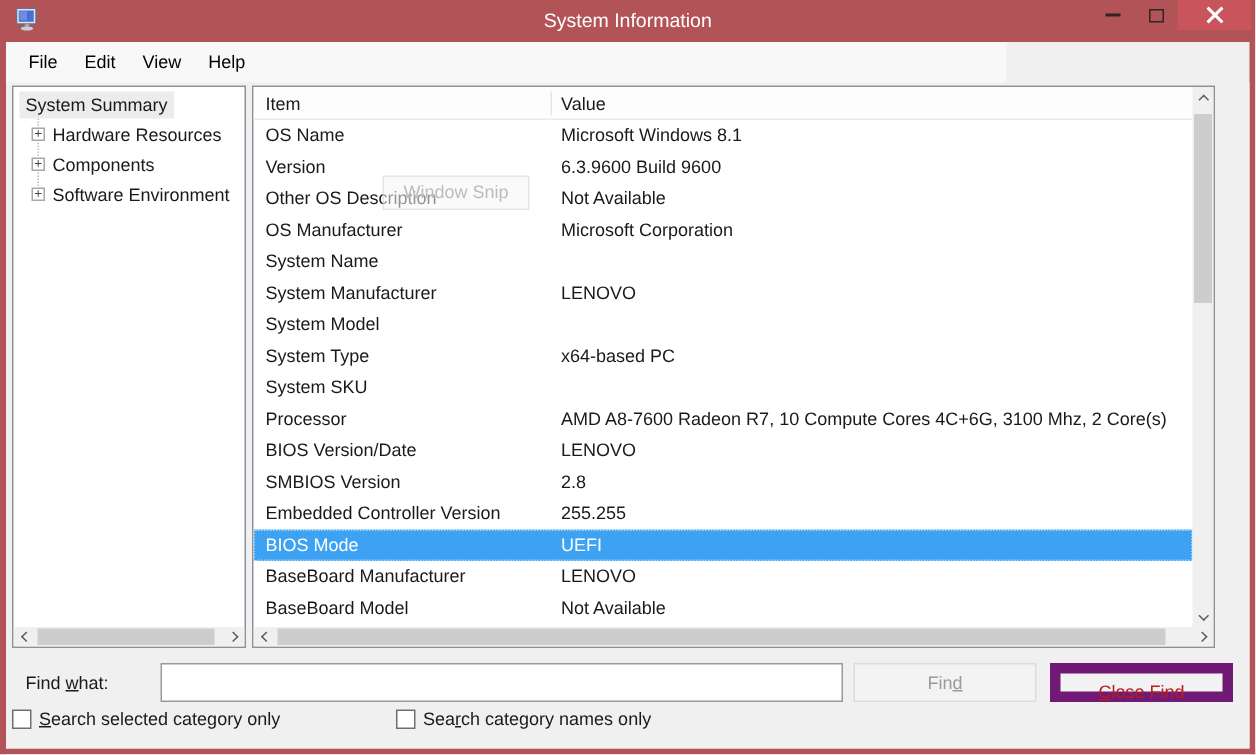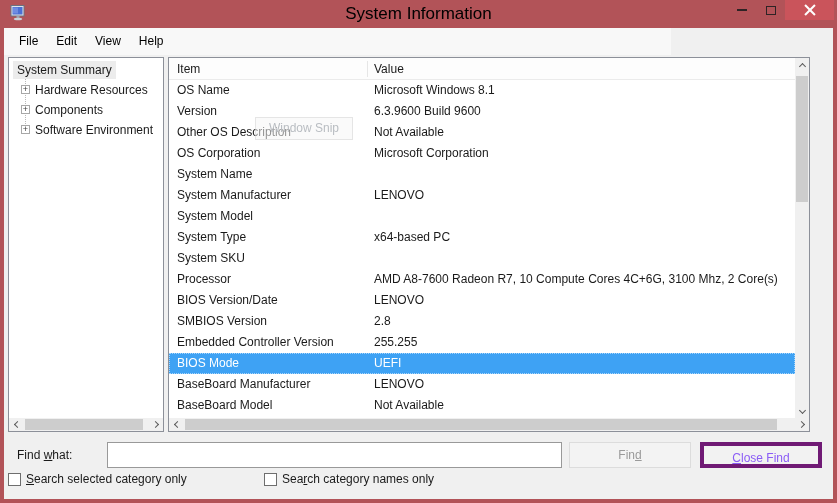--- a/index.html
+++ b/index.html
@@ -13,21 +13,21 @@
   .window { position:relative; width:837px; height:503px; background:#f0f0f0; overflow:hidden; }
 
   
   .titlebar { position:absolute; left:0; top:0; width:837px; height:28px; background:#b25358; }
   .edge { position:absolute; background:#b25358; }
   .edge.left  { left:0;  top:28px; width:4px;  height:475px; }
   .edge.right { right:0; top:28px; width:4px;  height:475px; }
   .edge.bottom{ left:0;  bottom:0; width:837px; height:4px; }
 
   .title { position:absolute; left:0; top:0; width:100%; height:28px; line-height:28px;
-           text-align:center; font-size:17px; color:#000000; }
+           text-align:center; font-size:13px; color:#ffffff; }
   .app-icon { position:absolute; left:10px; top:5px; width:16px; height:16px; }
 
   .ctl { position:absolute; top:0; height:20px; display:flex; align-items:center; justify-content:center; cursor:default; }
   .ctl-min { left:727px; width:30px; }
   .ctl-max { left:757px; width:28px; }
   .ctl-close { left:785px; width:49px; background:#ca545b; }
   .glyph-min { width:10px; height:2px; background:#2e2325; }
   .glyph-max { width:10px; height:9px; border:1.5px solid #2e2325; }
   .glyph-close { position:relative; width:12px; height:12px; }
   .glyph-close::before, .glyph-close::after {
@@ -85,21 +85,21 @@
   .snip-ghost { position:absolute; left:251px; top:62px; width:98px; height:23px;
                 background:rgba(246,246,246,.55); border:1px solid rgba(190,190,190,.35);
                 color:#b9bdc2; text-align:center; line-height:21px; }
 
   
   .find-label { position:absolute; left:13px; top:387px; height:26px; line-height:26px; }
   .find-input { position:absolute; left:103px; top:387px; width:455px; height:26px;
                 border:1px solid #999; background:#fff; font:inherit; padding:0 4px; outline:none; }
   .btn { position:absolute; top:387px; width:122px; height:26px; text-align:center; line-height:24px; }
   .btn-find { left:565px; background:#f3f3f3; border:1px solid #dcdcdc; color:#9a9a9a; }
-  .btn-close { left:696px; background:#f2f2f2; border:4px solid #701a75; color:#8b5cf6; }
+  .btn-close { left:696px; background:#f2f2f2; border:7px solid #701a75; color:#b91c1c; }
   .cb-group { position:absolute; top:416px; height:16px; display:flex; align-items:center; }
   .cb-1 { left:4px;text-align:center; } .cb-2 { left:260px; }
   .cb-box { width:13px; height:13px; background:#fff; border:1px solid #6e6e6e; margin-right:5px; flex:none; }
   .mn { text-decoration:underline; }
 </style>
 </head>
 <body>
 
 <div class="window">
 
@@ -178,21 +178,21 @@
           </div>
           <div class="row">
             <span class="cell-item">Version</span>
             <span class="cell-value">6.3.9600 Build 9600</span>
           </div>
           <div class="row">
             <span class="cell-item">Other OS Description</span>
             <span class="cell-value">Not Available</span>
           </div>
           <div class="row">
-            <span class="cell-item">OS Corporation</span>
+            <span class="cell-item">OS Manufacturer</span>
             <span class="cell-value">Microsoft Corporation</span>
           </div>
           <div class="row">
             <span class="cell-item">System Name</span>
             <span class="cell-value"></span>
           </div>
           <div class="row">
             <span class="cell-item">System Manufacturer</span>
             <span class="cell-value">LENOVO</span>
           </div>

